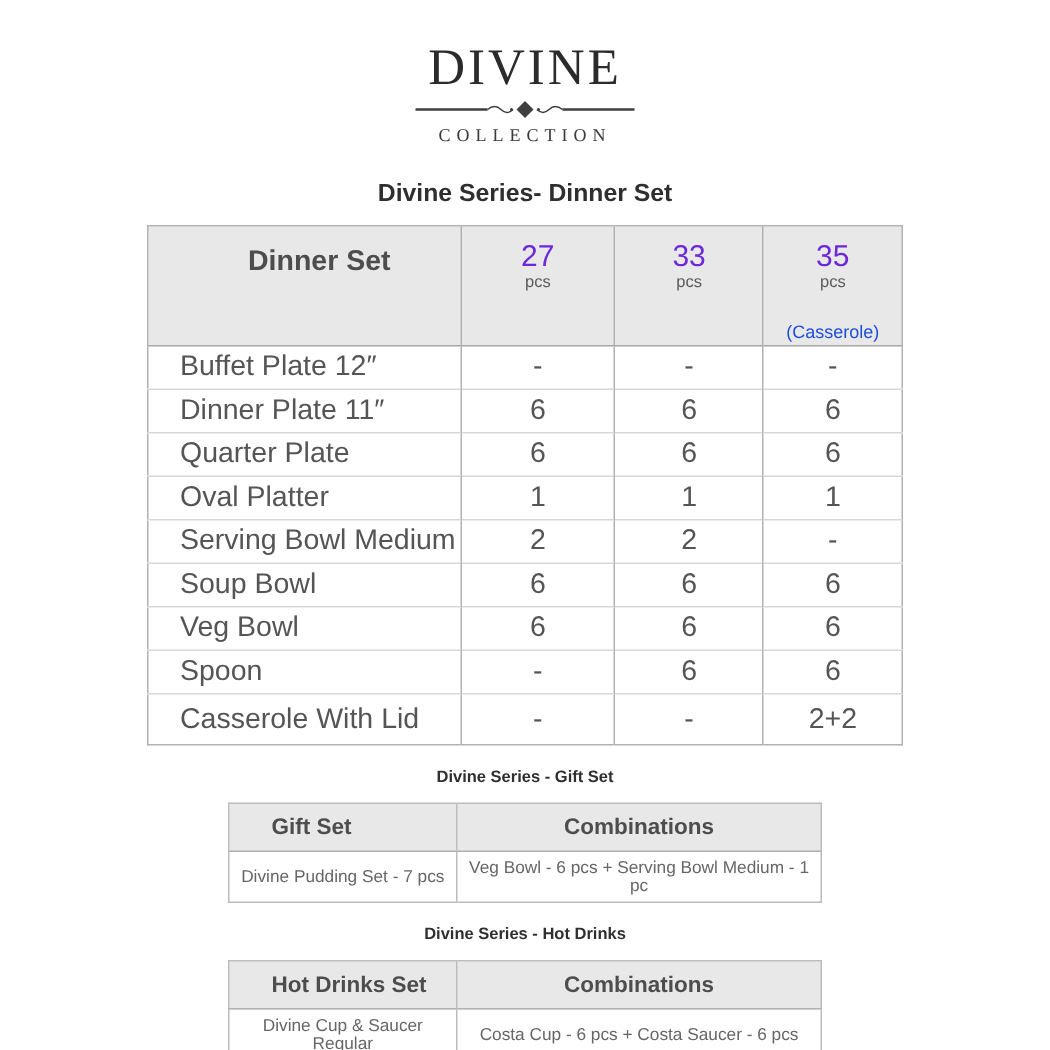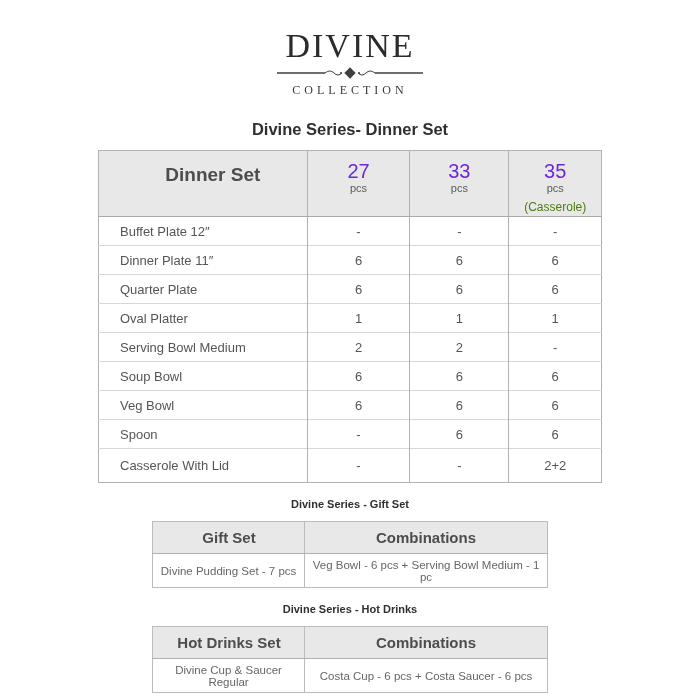--- a/index.html
+++ b/index.html
@@ -41,38 +41,38 @@
     background: #e8e8e8; border-bottom: 1px solid #a9a9a9;
     vertical-align: top; padding-top: 9px; height: 43px;
     font-weight: 400; text-align: center;
   }
   .dinner-table thead th.first {
     text-align: center; padding-left: 21px; padding-top: 13px;
     font-size: 19px; font-weight: 600; color: #4d4d4d;
   }
   .hdr-count { font-size: 20px; color: #6d28d9; line-height: 22px; }
   .hdr-unit  { font-size: 11px; color: #5a5a5a; line-height: 12px; }
-  .hdr-note  { font-size: 12px; color: #4d7c0f; line-height: 15px; margin-top: 6px; }
+  .hdr-note  { font-size: 12px; color: #1d4ed8; line-height: 15px; margin-top: 20px; }
   .dinner-table tbody td {
     border-top: 1px solid #d7d7d7;
-    height: 26px; font-size: 13px; color: #555555; text-align: center;
+    height: 26px; font-size: 19px; color: #555555; text-align: center;
   }
   .dinner-table tbody td.item { text-align: left; padding-left: 21px; }
   .dinner-table tbody tr:last-child td { height: 31px; }
 
   
   .combo-table { width: 396px; margin: 7px auto 0 auto; border: 1px solid #bcbcbc; }
   .combo-table th, .combo-table td { border-left: 1px solid #bcbcbc; }
   .combo-table th:first-child, .combo-table td:first-child { border-left: none; }
   .combo-table thead th {
     background: #e8e8e8; border-bottom: 1px solid #b0b0b0;
     height: 29px; font-size: 15px; font-weight: 600; color: #4d4d4d;
     text-align: center; vertical-align: middle;
   }
-  .combo-table thead th.set-col { text-align: center; padding-left: 2px; }
+  .combo-table thead th.set-col { text-align: left; padding-left: 28px; }
   .combo-table tbody td {
     height: 31px; font-size: 11.5px; color: #666666;
     text-align: center; vertical-align: middle;
   }
   .col-set { width: 38.5%; }
   .col-combo { width: 61.5%; }
 </style>
 </head>
 <body>
 

